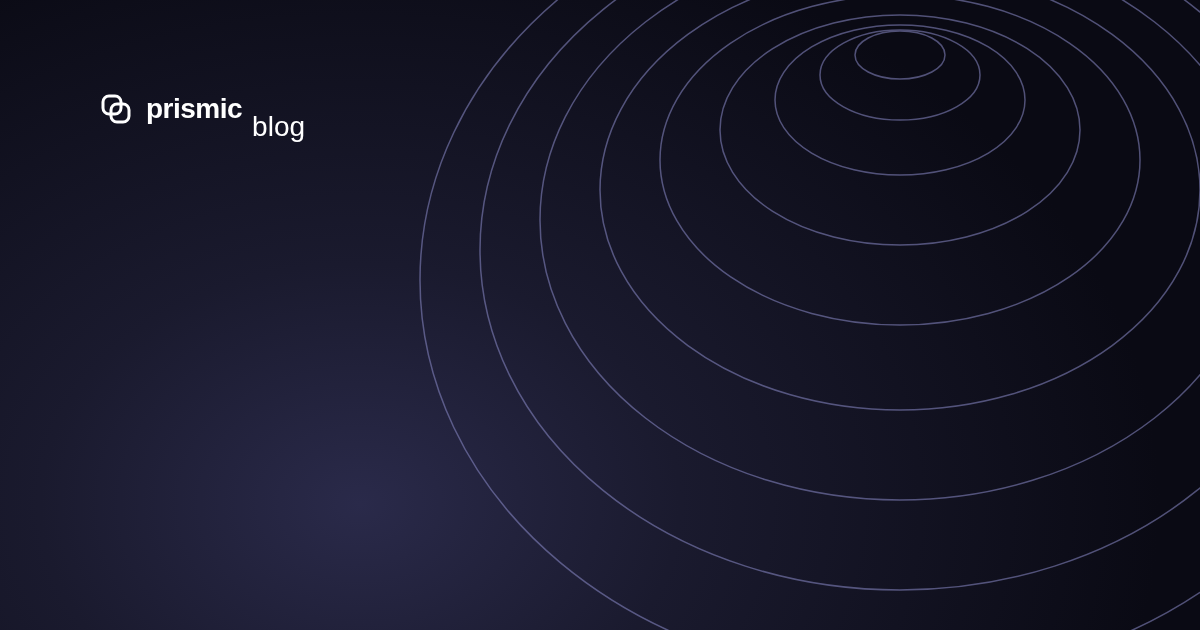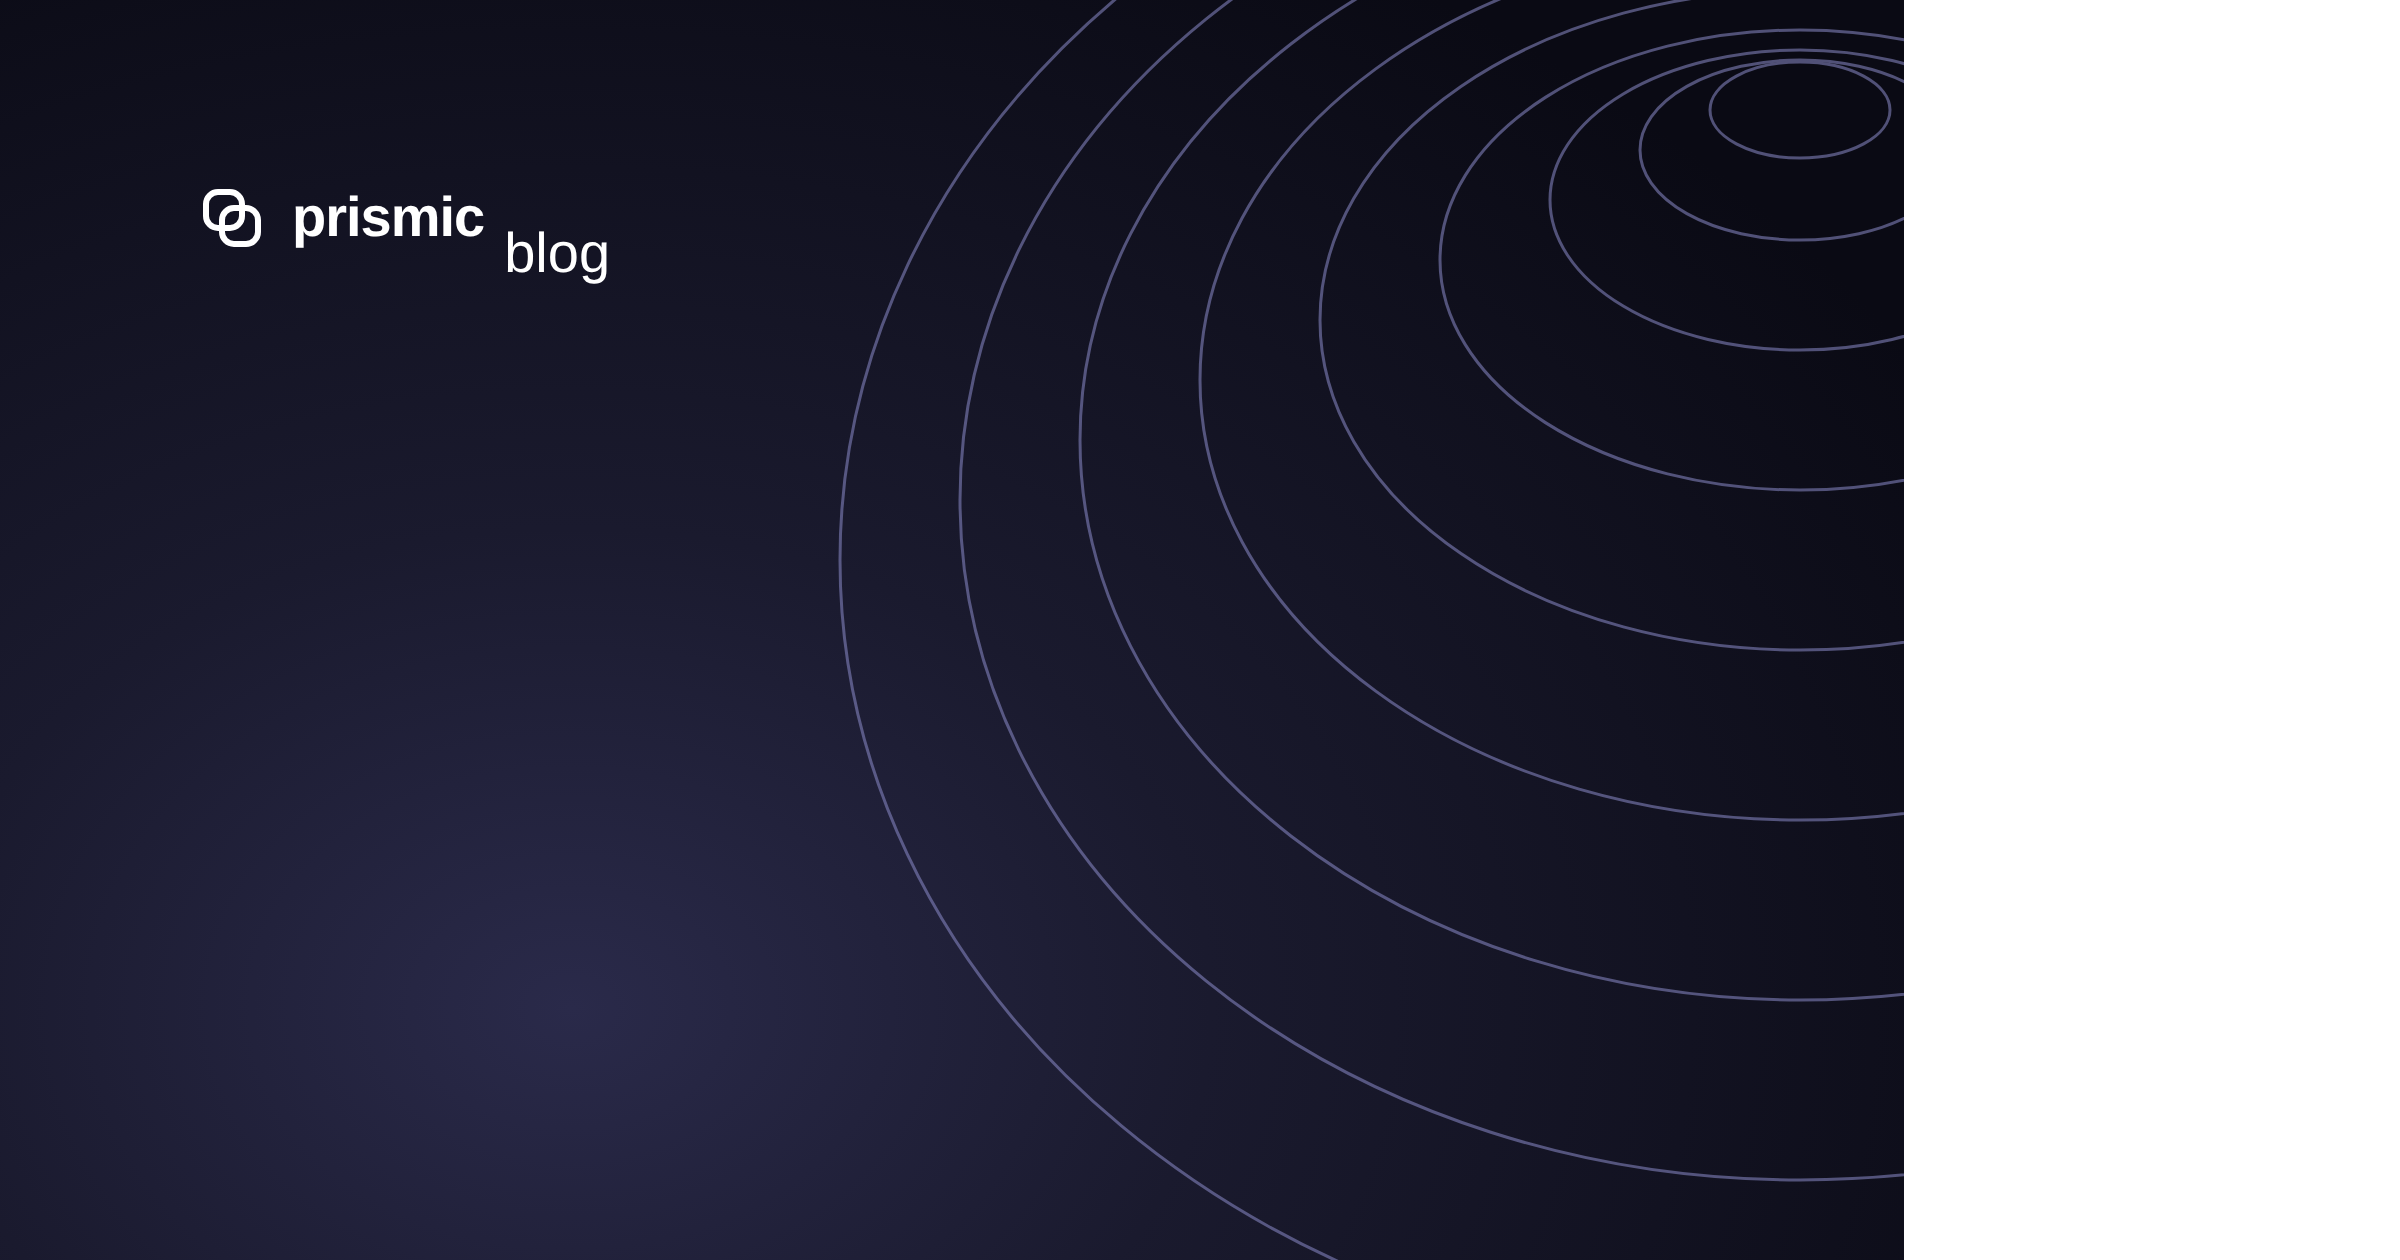--- a/index.html
+++ b/index.html
@@ -9,21 +9,21 @@
     }
     
     body {
       width: 1200px;
       height: 630px;
       overflow: hidden;
       font-family: -apple-system, BlinkMacSystemFont, 'Segoe UI', Helvetica, Arial, sans-serif;
     }
     
     .hero {
-      width: 952px;
+      width: 1200px;
       height: 630px;
       background: radial-gradient(ellipse 800px 600px at 30% 80%, #2a2a4a 0%, #1a1a2e 40%, #0a0a14 100%);
       position: relative;
       overflow: hidden;
       text-align: center;
     }
     
     .orbits {
       position: absolute;
       top: 0;

